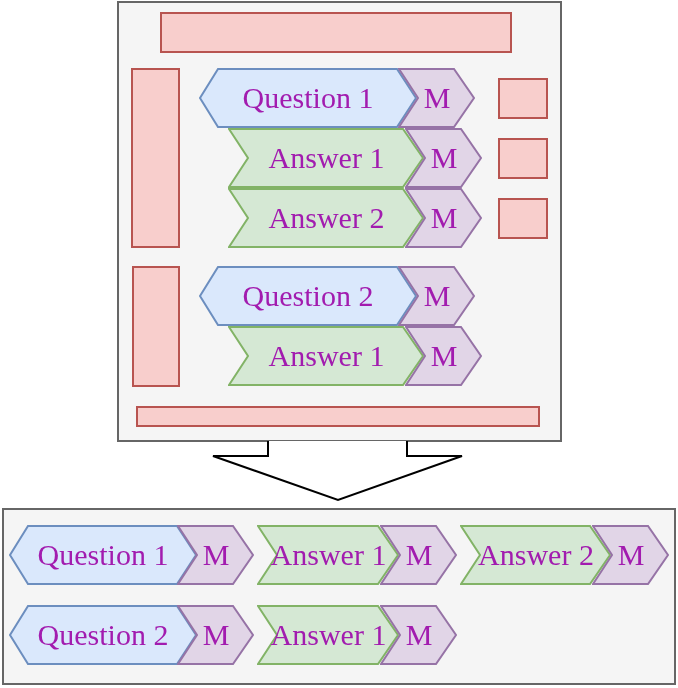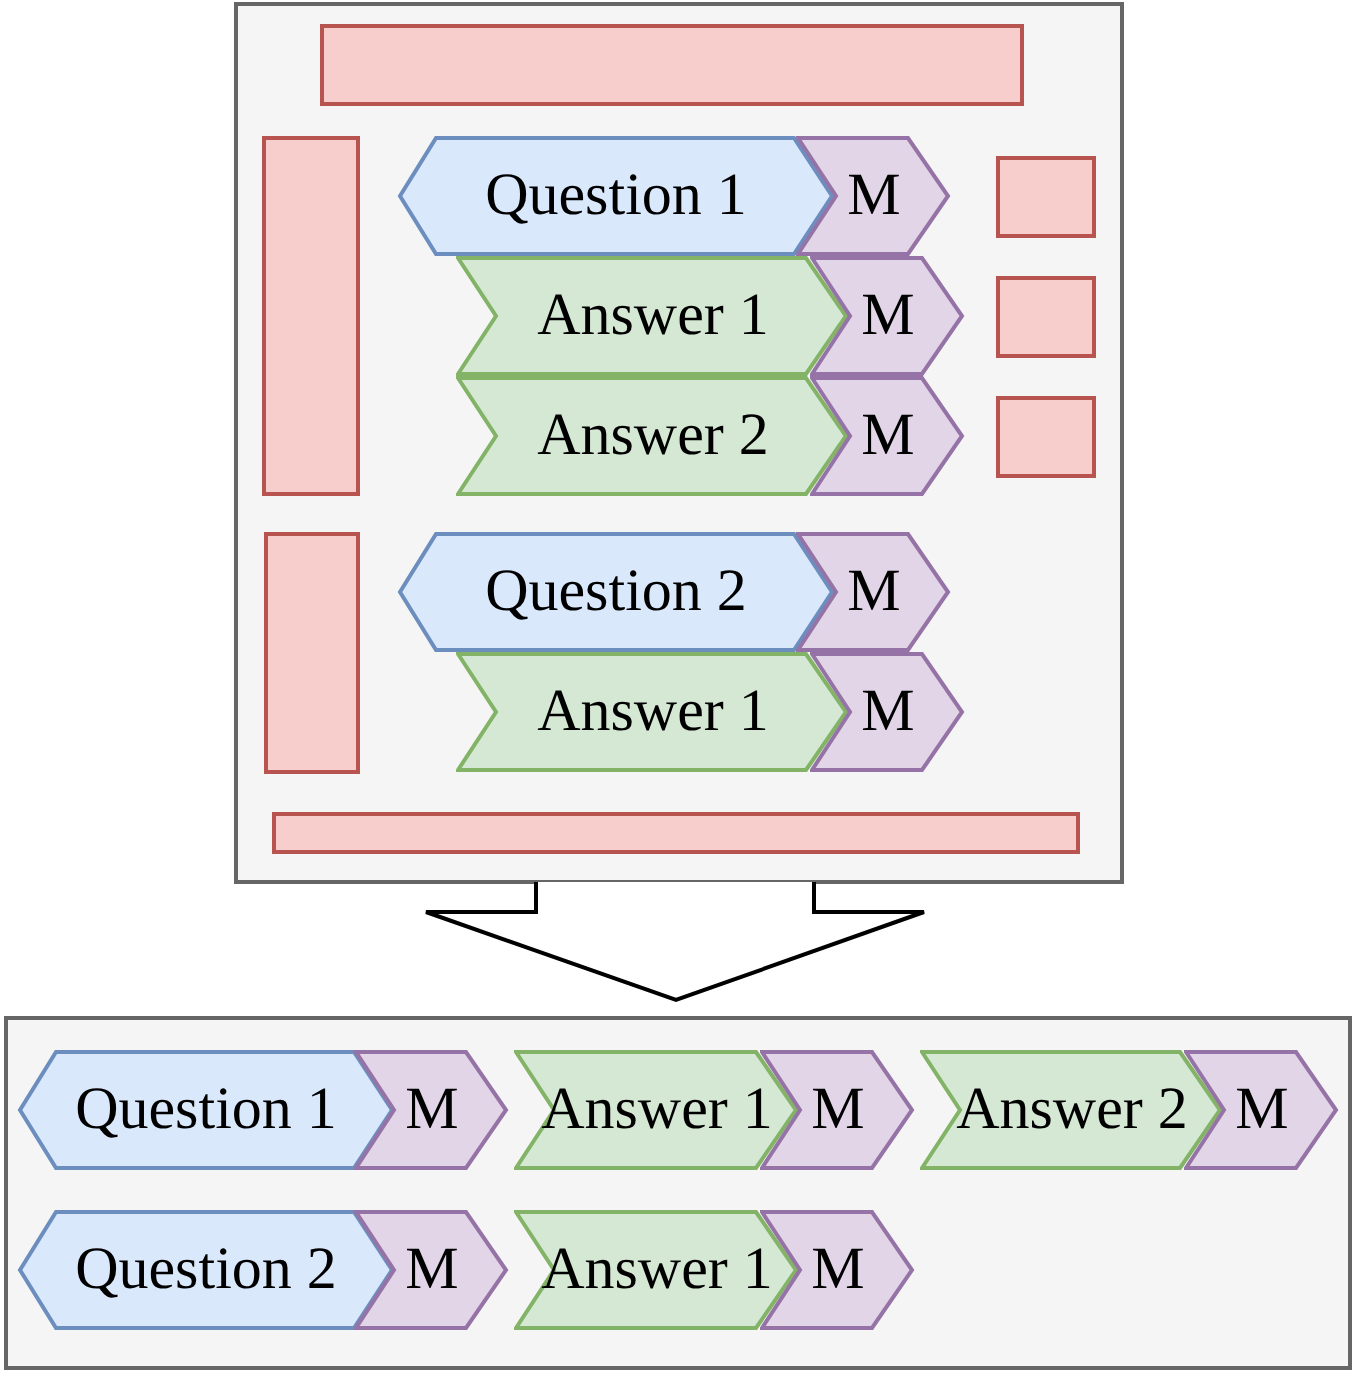--- a/index.html
+++ b/index.html
@@ -1,17 +1,17 @@
 <!DOCTYPE html>
 <html><head>
 <meta charset="utf-8">
 <style>
   html,body{margin:0;padding:0;background:#ffffff;}
   #canvas{position:relative;width:678px;height:688px;background:#ffffff;overflow:hidden;
-          font-family:"Liberation Serif","DejaVu Serif",serif;color:#000000;}
+          font-family:"Liberation Serif","DejaVu Serif",serif;color:#a21caf;}
   .panel{position:absolute;background:#f5f5f5;border:2px solid #666666;box-sizing:border-box;}
   .red{position:absolute;background:#f8cecc;border:2px solid #b85450;box-sizing:border-box;}
   .shape{position:absolute;height:60px;}
   .shape svg{position:absolute;left:0;top:0;width:100%;height:100%;display:block;}
   .shape .lbl{position:absolute;left:0;top:0;width:100%;height:100%;text-align:center;
               line-height:60px;font-size:30px;white-space:nowrap;}
   .q polygon{fill:#dae8fc;stroke:#6c8ebf;stroke-width:2;}
   .a polygon{fill:#d5e8d4;stroke:#82b366;stroke-width:2;}
   .m polygon{fill:#e1d5e7;stroke:#9673a6;stroke-width:2;}
   #flatten-arrow{position:absolute;left:210px;top:440px;}

